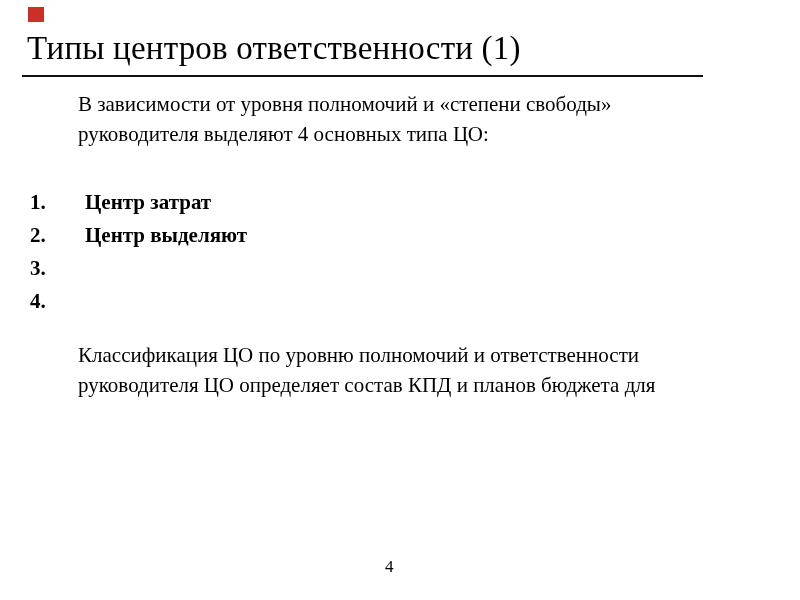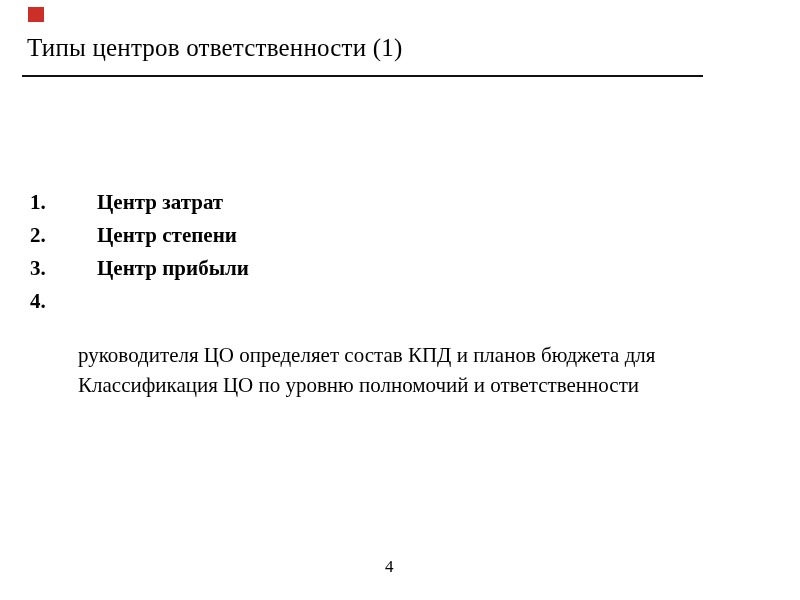--- a/index.html
+++ b/index.html
@@ -15,21 +15,21 @@
   }
   .corner-square {
     position: absolute;
     left: 28px; top: 7px;
     width: 16px; height: 15px;
     background: #cb2f27;
   }
   .slide-title {
     position: absolute;
     left: 27px; top: 28px;
-    font-size: 25px;
+    font-size: 33px;
     font-weight: normal;
     line-height: 40px;
     letter-spacing: 0.2px;
     white-space: nowrap;
   }
   .title-rule {
     position: absolute;
     left: 22px; top: 75px;
     width: 681px; height: 2px;
     background: #111111;
@@ -53,21 +53,21 @@
     font-size: 21px;
     font-weight: bold;
     white-space: nowrap;
   }
   .list-item .num {
     position: absolute;
     left: 30px;
   }
   .list-item .label {
     position: absolute;
-    left: 97px;
+    left: 85px;
     text-align: right;
   }
   .summary-paragraph {
     position: absolute;
     left: 78px; top: 340px;
     font-size: 21px;
     line-height: 30px;
     white-space: nowrap;
   }
   .page-number {
@@ -108,40 +108,43 @@
 <body>
 
 <div class="slide">
 
   <div class="corner-square"></div>
 
   <h1 class="slide-title">Типы центров ответственности (1)</h1>
 
   <div class="title-rule"></div>
 
+  <div class="intro-paragraph">
+    <div>В зависимости от уровня полномочий и «степени свободы»</div>
+    <div>руководителя выделяют 4 основных типа ЦО:</div>
+  </div>
 
   <div class="numbered-list">
     <div class="list-item">
       <span class="num">1.</span>
       <span class="label">Центр затрат</span>
     </div>
     <div class="list-item">
       <span class="num">2.</span>
-      <span class="label">Центр степени</span>
+      <span class="label">Центр выделяют</span>
     </div>
     <div class="list-item">
       <span class="num">3.</span>
-      <span class="label">Центр прибыли</span>
     </div>
     <div class="list-item">
       <span class="num">4.</span>
     </div>
   </div>
 
   <div class="summary-paragraph">
+    <div>Классификация ЦО по уровню полномочий и ответственности</div>
     <div>руководителя ЦО определяет состав КПД и планов бюджета для</div>
-    <div>Классификация ЦО по уровню полномочий и ответственности</div>
   </div>
 
   <div class="page-number">4</div>
 
 
 </div>
 
 </body></html>

